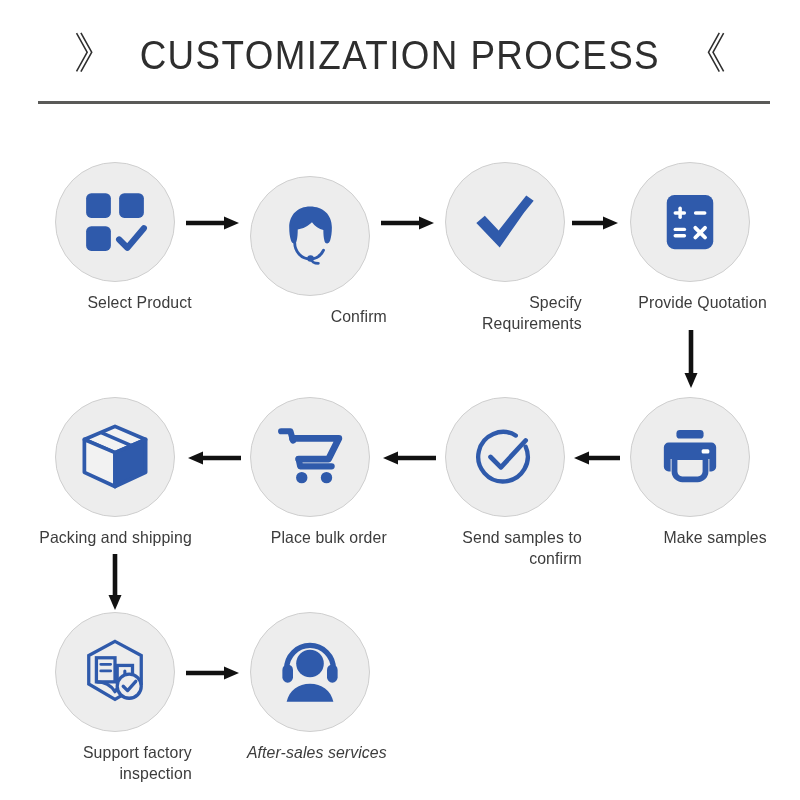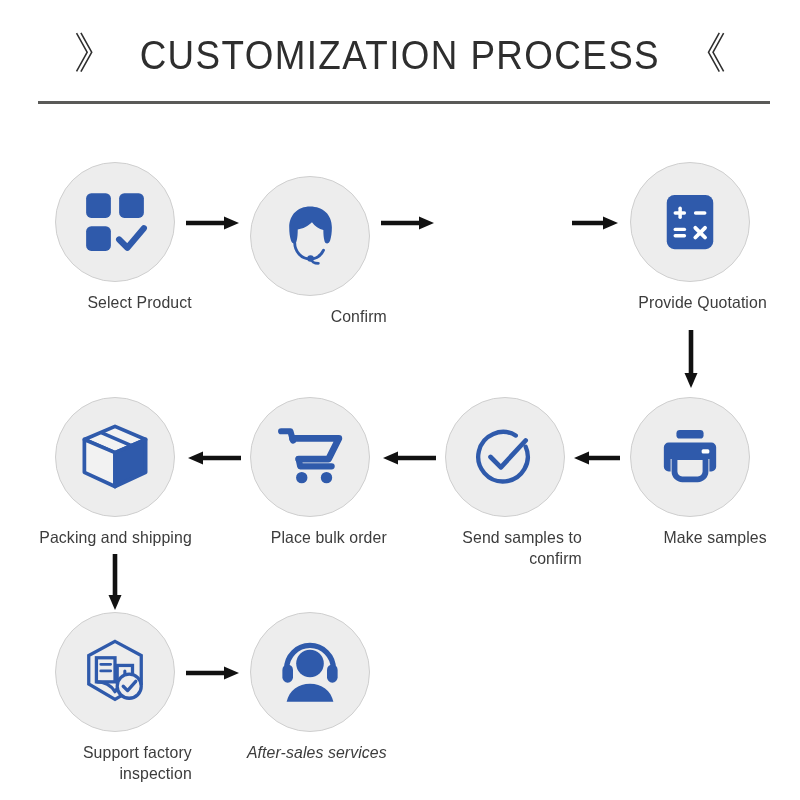--- a/index.html
+++ b/index.html
@@ -108,20 +108,29 @@
       <svg width="70" height="70" viewBox="0 0 64 64">
         <path d="M32 5c-11 0-19 7.5-19 19 0 5 .6 9 1.6 12.2 1 3.2 4.2 3.6 5.1.6.9-3 1.1-7.6 1.1-10.8 4.6-.6 9.8-3.2 13-6.6 2.4 3.6 6.6 6.3 10.4 7.2 0 3.2.2 7.4 1.1 10.2.9 3 4.1 2.6 5.1-.6C51.4 33 52 29 52 24c0-11.5-8-19-20-19z" fill="#2f5aab"></path>
         <path d="M18 38c0 8.5 6.3 15 14 15 5.4 0 10.1-3.2 12.4-8" fill="none" stroke="#2f5aab" stroke-width="2.6" stroke-linecap="round"></path>
         <path d="M33 52.5c0 2.8 3 4.5 6.6 4.5" fill="none" stroke="#2f5aab" stroke-width="2.6" stroke-linecap="round"></path>
         <circle cx="32.5" cy="52.5" r="3" fill="#2f5aab"></circle>
       </svg>
     </div>
     <div class="node-label">Confirm</div>
   </div>
 
+  <div class="node" style="left:425px;top:70px;">
+    <div class="circle">
+
+      <svg width="68" height="68" viewBox="0 0 64 64">
+        <path d="M5 33 L13 26 L26 40 L52 7 L59 12 L50 23 L27 56 Z" fill="#2f5aab"></path>
+      </svg>
+    </div>
+    <div class="node-label">Specify Requirements</div>
+  </div>
 
   <div class="node" style="left:610px;top:70px;">
     <div class="circle">
 
       <svg width="62" height="62" viewBox="0 0 64 64">
         <rect x="8" y="4" width="48" height="56" rx="8" fill="#2f5aab"></rect>
         <rect x="15" y="21" width="13" height="3.6" rx="1.8" fill="#fff"></rect>
         <rect x="20" y="16" width="3.6" height="13" rx="1.8" fill="#fff"></rect>
         <rect x="36" y="21" width="13" height="3.6" rx="1.8" fill="#fff"></rect>
         <rect x="15" y="38" width="13" height="3.4" rx="1.7" fill="#fff"></rect>

